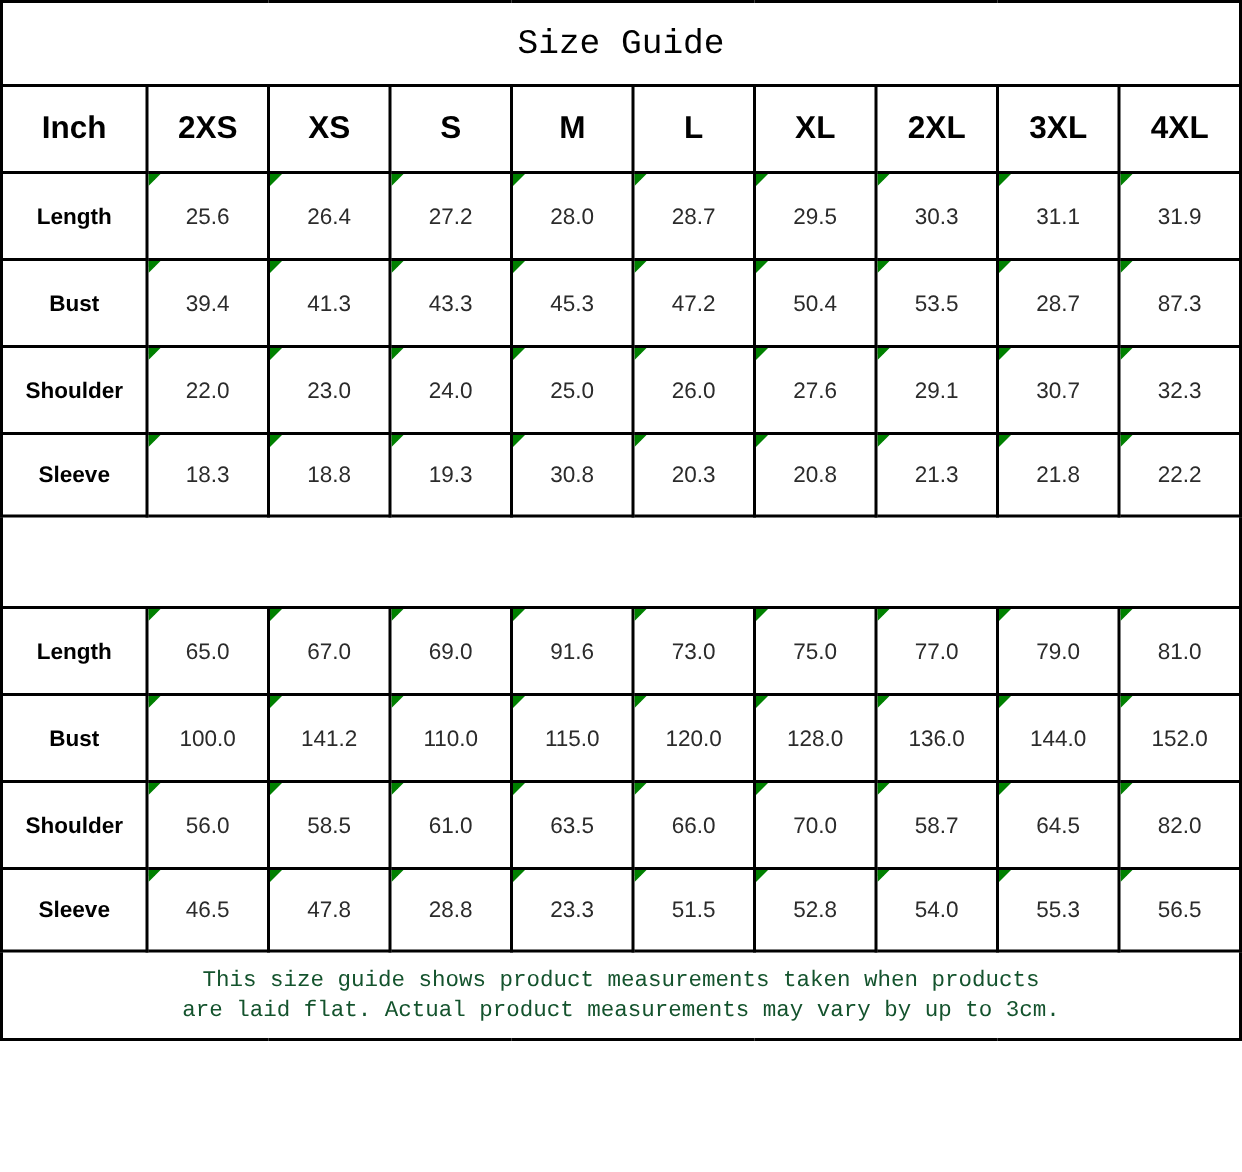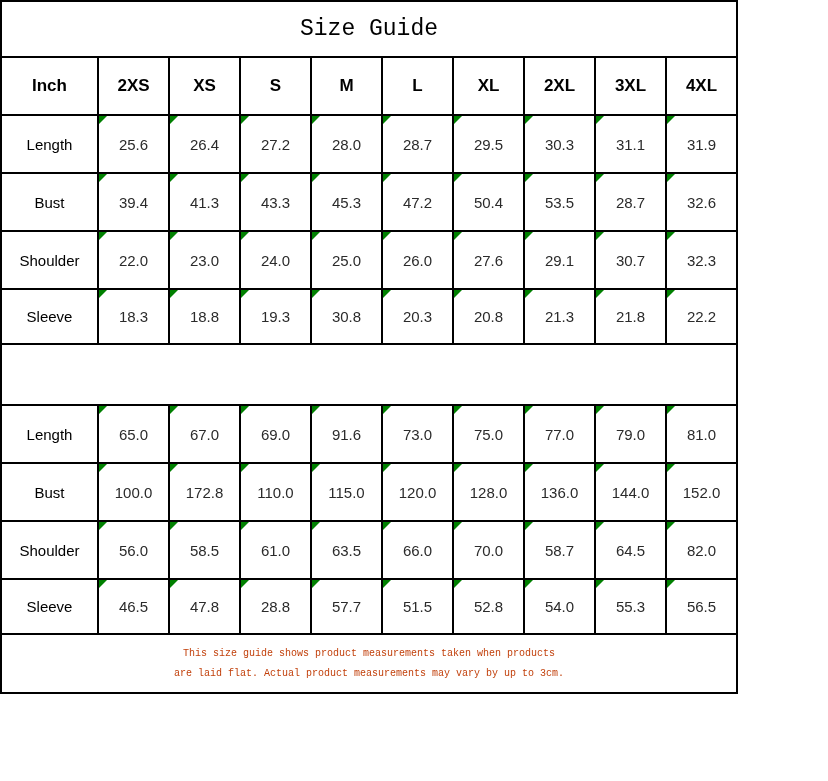--- a/index.html
+++ b/index.html
@@ -5,21 +5,21 @@
 <style>
   :root { --marker: #008000; --line: #000; }
   * { box-sizing: border-box; }
   html, body { margin: 0; padding: 0; background: #fff; }
   body {
     width: 828px; height: 781px;
     font-family: "Liberation Sans", sans-serif;
     color: #000;
   }
   table.size-guide {
-    width: 738px;
+    width: 828px;
     border-collapse: collapse;
     table-layout: fixed;
   }
   table.size-guide td, table.size-guide th {
     border: 2px solid var(--line);
     text-align: center;
     vertical-align: middle;
     padding: 0;
     overflow: hidden;
   }
@@ -27,25 +27,25 @@
   tr.title-row td {
     height: 56px;
     font-family: "Liberation Mono", monospace;
     font-weight: 400;
     font-size: 23px;
     letter-spacing: 0px;
   }
   tr.head-row th {
     height: 58px;
     font-weight: bold;
-    font-size: 17px;
+    font-size: 21px;
     margin-top: 23px;
   }
   tr.data-row th {
-    font-weight: normal;
+    font-weight: bold;
     font-size: 15px;
   }
   tr.data-row { height: 58px; }
   tr.data-row.short { height: 55px; margin-top: 12px; }
   td.val {
     position: relative;
     font-size: 15px;
     color: #2b2b2b;
   }
   span.tri {
@@ -53,23 +53,23 @@
     top: 0; left: 0;
     width: 0; height: 0;
     border: 4px solid transparent;
     border-top-color: var(--marker);
     border-left-color: var(--marker);
   }
   tr.gap-row td { height: 61px; }
   tr.footer-row td {
     height: 59px;
     font-family: "Liberation Mono", monospace;
-    font-size: 10px;
+    font-size: 15px;
     line-height: 20px;
-    color: #c2410c;
+    color: #14532d;
   }
 </style>
 </head>
 <body>
 
 <table class="size-guide">
   <colgroup>
     <col class="label-col">
     <col>
       <col>
@@ -116,21 +116,21 @@
   <tr class="data-row">
     <th>Bust</th>
     <td class="val"><span class="tri"></span><span>39.4</span></td>
     <td class="val"><span class="tri"></span><span>41.3</span></td>
     <td class="val"><span class="tri"></span><span>43.3</span></td>
     <td class="val"><span class="tri"></span><span>45.3</span></td>
     <td class="val"><span class="tri"></span><span>47.2</span></td>
     <td class="val"><span class="tri"></span><span>50.4</span></td>
     <td class="val"><span class="tri"></span><span>53.5</span></td>
     <td class="val"><span class="tri"></span><span>28.7</span></td>
-    <td class="val"><span class="tri"></span><span>32.6</span></td>
+    <td class="val"><span class="tri"></span><span>87.3</span></td>
   </tr>
 
   <tr class="data-row">
     <th>Shoulder</th>
     <td class="val"><span class="tri"></span><span>22.0</span></td>
     <td class="val"><span class="tri"></span><span>23.0</span></td>
     <td class="val"><span class="tri"></span><span>24.0</span></td>
     <td class="val"><span class="tri"></span><span>25.0</span></td>
     <td class="val"><span class="tri"></span><span>26.0</span></td>
     <td class="val"><span class="tri"></span><span>27.6</span></td>
@@ -166,21 +166,21 @@
     <td class="val"><span class="tri"></span><span>73.0</span></td>
     <td class="val"><span class="tri"></span><span>75.0</span></td>
     <td class="val"><span class="tri"></span><span>77.0</span></td>
     <td class="val"><span class="tri"></span><span>79.0</span></td>
     <td class="val"><span class="tri"></span><span>81.0</span></td>
   </tr>
 
   <tr class="data-row">
     <th>Bust</th>
     <td class="val"><span class="tri"></span><span>100.0</span></td>
-    <td class="val"><span class="tri"></span><span>172.8</span></td>
+    <td class="val"><span class="tri"></span><span>141.2</span></td>
     <td class="val"><span class="tri"></span><span>110.0</span></td>
     <td class="val"><span class="tri"></span><span>115.0</span></td>
     <td class="val"><span class="tri"></span><span>120.0</span></td>
     <td class="val"><span class="tri"></span><span>128.0</span></td>
     <td class="val"><span class="tri"></span><span>136.0</span></td>
     <td class="val"><span class="tri"></span><span>144.0</span></td>
     <td class="val"><span class="tri"></span><span>152.0</span></td>
   </tr>
 
   <tr class="data-row">
@@ -194,21 +194,21 @@
     <td class="val"><span class="tri"></span><span>58.7</span></td>
     <td class="val"><span class="tri"></span><span>64.5</span></td>
     <td class="val"><span class="tri"></span><span>82.0</span></td>
   </tr>
 
   <tr class="data-row short">
     <th>Sleeve</th>
     <td class="val"><span class="tri"></span><span>46.5</span></td>
     <td class="val"><span class="tri"></span><span>47.8</span></td>
     <td class="val"><span class="tri"></span><span>28.8</span></td>
-    <td class="val"><span class="tri"></span><span>57.7</span></td>
+    <td class="val"><span class="tri"></span><span>23.3</span></td>
     <td class="val"><span class="tri"></span><span>51.5</span></td>
     <td class="val"><span class="tri"></span><span>52.8</span></td>
     <td class="val"><span class="tri"></span><span>54.0</span></td>
     <td class="val"><span class="tri"></span><span>55.3</span></td>
     <td class="val"><span class="tri"></span><span>56.5</span></td>
   </tr>
 
   <tr class="footer-row">
     <td colspan="10">
       <div>This size guide shows product measurements taken when products</div>

